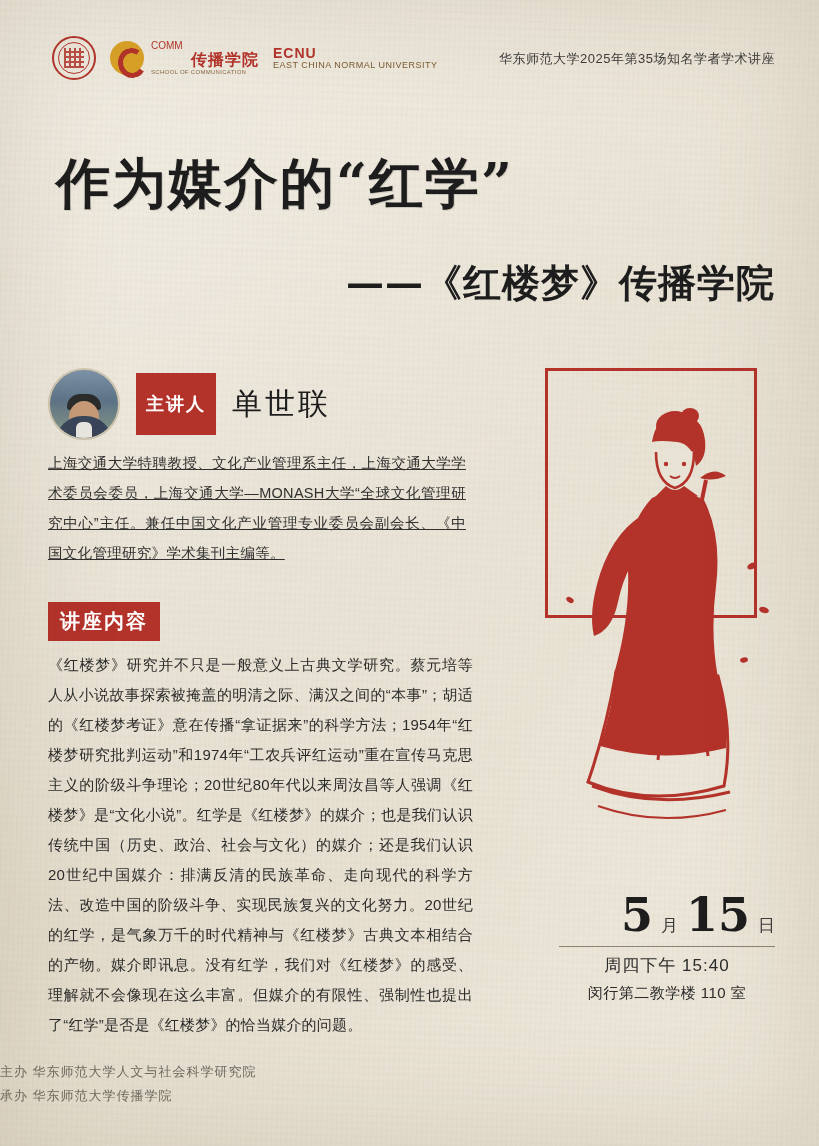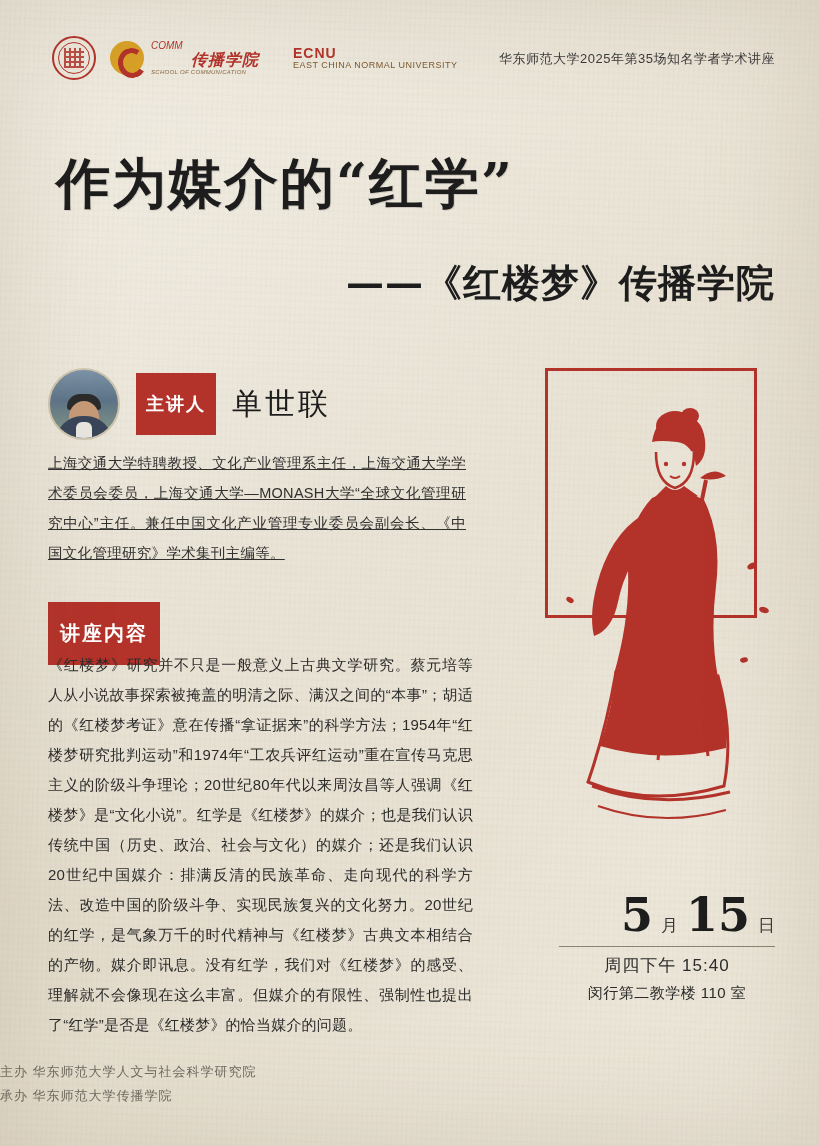--- a/index.html
+++ b/index.html
@@ -98,36 +98,34 @@
     position: absolute;
     left: 8px; top: 7px;
     width: 18px; height: 20px;
     border: 5px solid #b3322a;
     border-right-color: transparent;
     border-radius: 50%;
     transform: rotate(-12deg);
   }
   .ecnu-text {
     line-height: 1.05;
-    margin-left: 20px;
   }
   .ecnu-text .l1 {
     font-size: 14px;
     font-weight: bold;
     color: #b3322a;
     letter-spacing: 1px;
   }
   .ecnu-text .l2 {
     font-size: 9px;
     color: #7a5a32;
     letter-spacing: .5px;
   }
   .comm-block {
     line-height: 1.1;
-    font-style: italic;
   }
   .comm-block .cn-top {
     font-size: 10px;
     color: #b3322a;
   }
   .comm-block .cn-big {
     font-size: 16px;
     font-weight: bold;
     color: #b3322a;
     letter-spacing: 1px;
@@ -261,21 +259,21 @@
   
   .section-tag {
     position: absolute;
     left: 48px;
     top: 602px;
     background: #b3322a;
     color: #fff;
     font-size: 20px;
     font-weight: bold;
     letter-spacing: 2px;
-    padding: 18px 12px;
+    padding: 6px 12px;
   }
   .content-body {
     position: absolute;
     left: 48px;
     top: 650px;
     width: 425px;
     font-size: 15px;
     line-height: 30px;
     color: #2c2c2b;
     letter-spacing: .2px;

